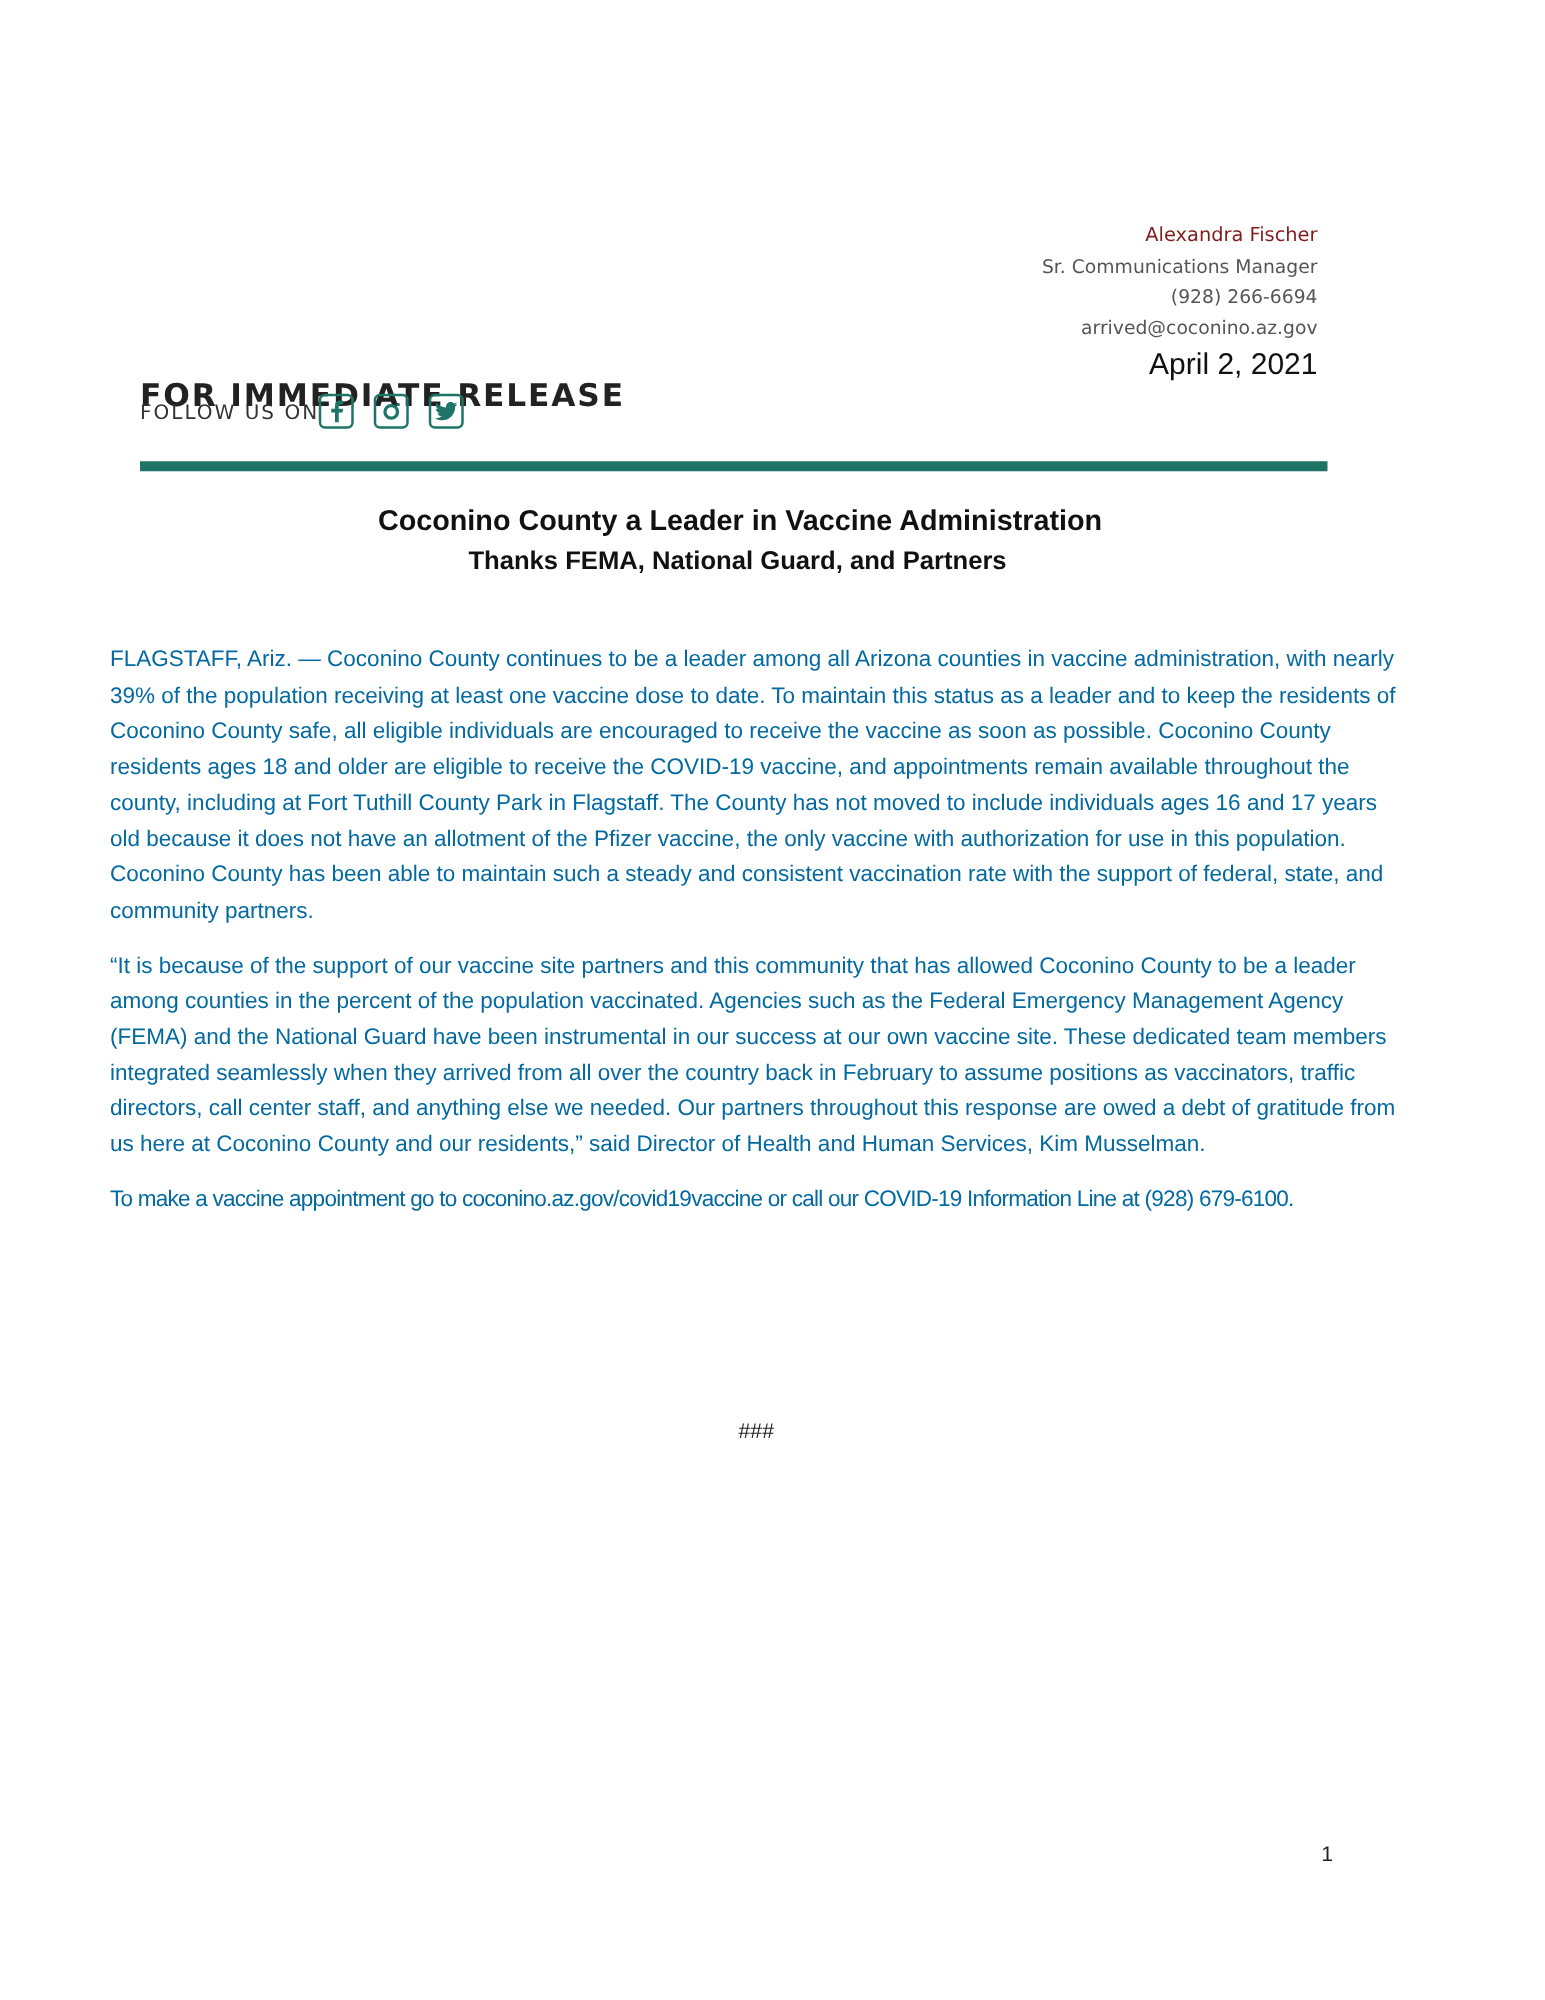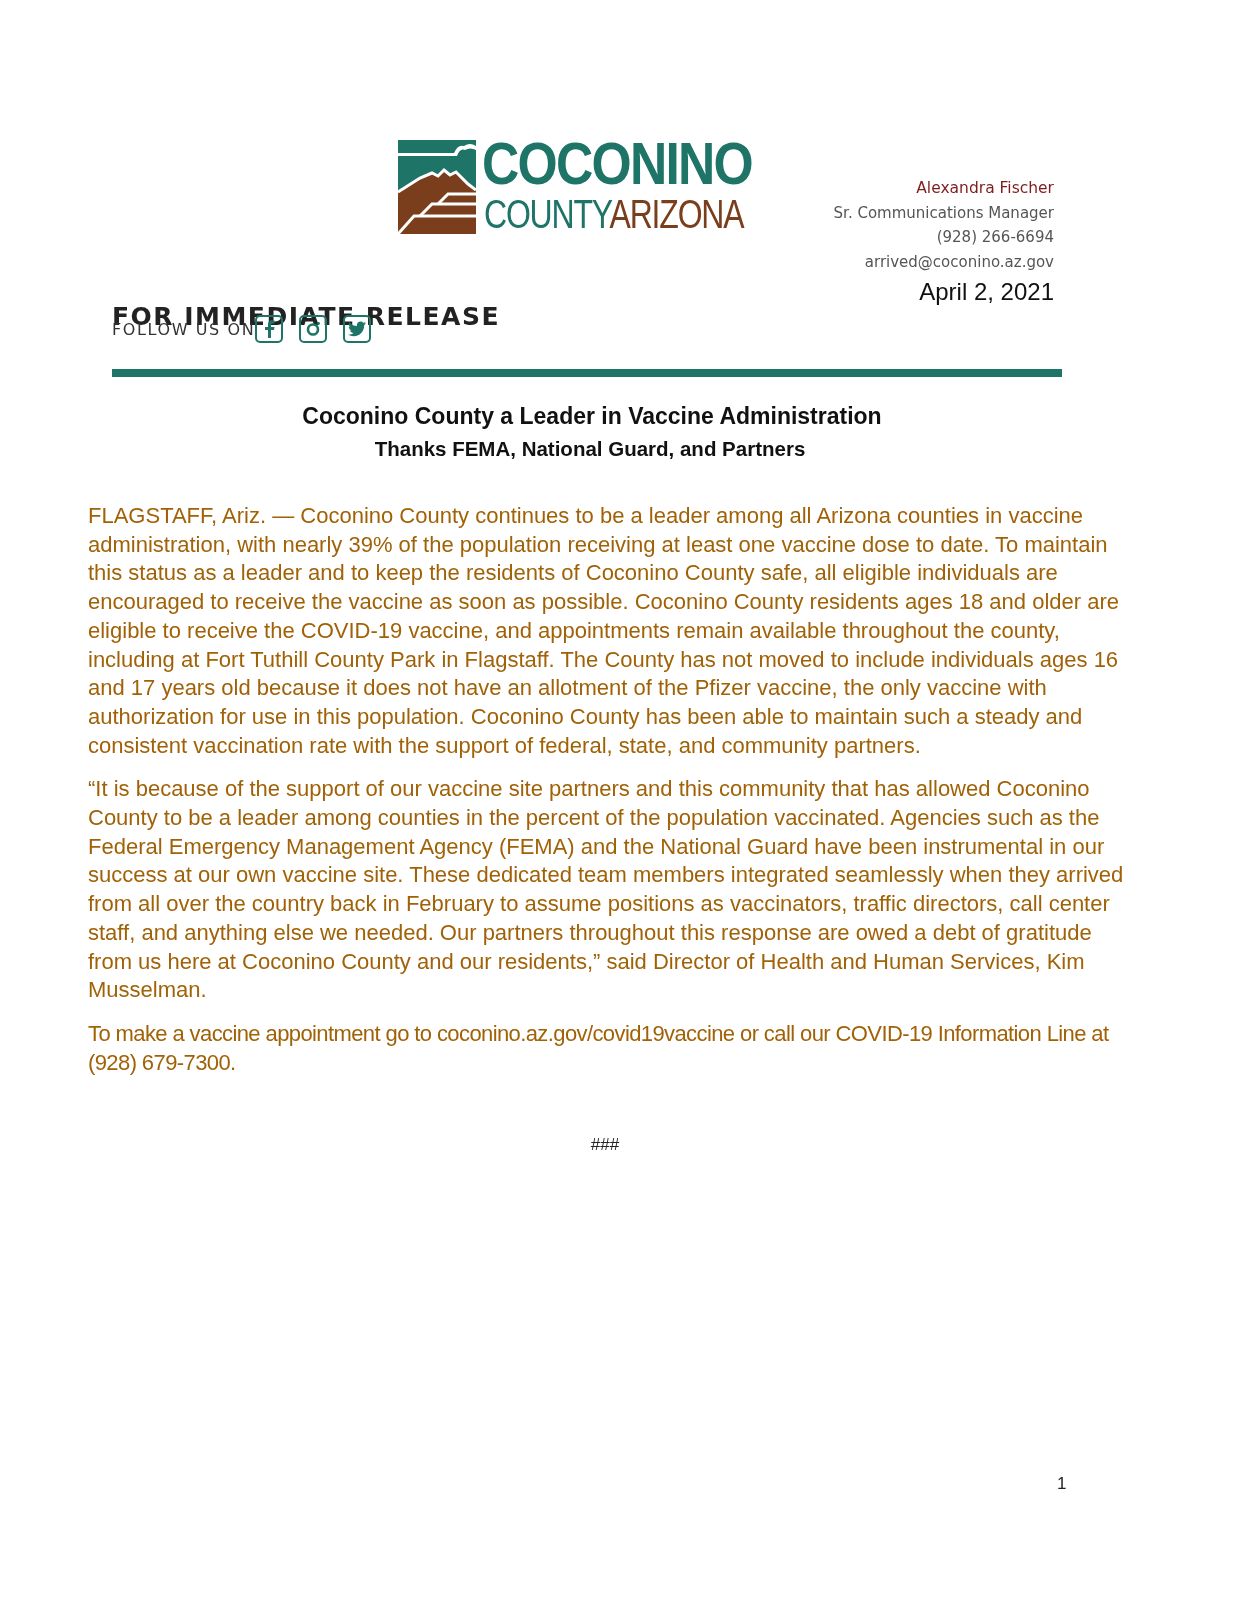--- a/index.html
+++ b/index.html
@@ -40,48 +40,35 @@
 
   .rule { position: absolute; left: 112px; top: 369px; width: 950px; height: 8px; background: #1f7468; }
 
   
   .headline { position: absolute; left: 0; width: 1180px; text-align: center;
               font-family: "Liberation Sans", sans-serif; font-weight: bold; color: #111; }
   .h1 { top: 403px; font-size: 23px; padding-left: 2px; }
   .h2 { top: 437px; font-size: 20.5px; }
 
   
-  .body { position: absolute; left: 88px; top: 502px; width: 1040px;
-          font-family: "Liberation Sans", sans-serif; font-size: 22px; line-height: 28.7px; color: #a16207; }
+  .body { position: absolute; left: 88px; top: 513px; width: 1040px;
+          font-family: "Liberation Sans", sans-serif; font-size: 18px; line-height: 28.7px; color: #0369a1; }
   .body p { margin: 0 0 15px 0; }
   .body p.narrow { letter-spacing: -0.6px; }
 
   .hashes { position: absolute; left: 0; width: 1210px; top: 1135px; text-align: center;
             font-family: "Liberation Sans", sans-serif; font-size: 17px; color: #222; }
   .pagenum { position: absolute; left: 1057px; top: 1474px; font-family: "Liberation Sans", sans-serif;
              font-size: 17px; color: #222; }
 </style>
 </head>
 <body>
 
 <div class="page">
 
-  <div class="logo">
-    <svg class="logo-mark" viewBox="0 0 78 94">
-      <rect x="0" y="0" width="78" height="94" fill="#1f7468"></rect>
-      <path d="M0 13 L56 13 Q60 4 66 6 Q72 2 78 6 L78 10 Q72 7 67 10 Q62 8 59 16 L0 16 Z" fill="#ffffff"></path>
-      <path d="M0 52 L22 38 L34 33 L40 36 L46 30 L52 35 L58 32 L70 44 L78 50 L78 94 L0 94 Z" fill="#7a3e1d"></path>
-      <path d="M0 52 L22 38 L34 33 L40 36 L46 30 L52 35 L58 32 L70 44 L78 50" fill="none" stroke="#ffffff" stroke-width="3"></path>
-      <path d="M0 94 L16 76 L78 76" fill="none" stroke="#ffffff" stroke-width="3"></path>
-      <path d="M22 76 L34 64 L78 64" fill="none" stroke="#ffffff" stroke-width="3"></path>
-      <path d="M40 64 L50 54 L78 54" fill="none" stroke="#ffffff" stroke-width="3"></path>
-    </svg>
-    <div class="logo-word1">COCONINO</div>
-    <div class="logo-word2"><span class="logo-county">COUNTY</span><span class="logo-arizona">ARIZONA</span></div>
-  </div>
 
   <div class="contact">
     <div class="name">Alexandra Fischer</div>
     <div>Sr. Communications Manager</div>
     <div>(928) 266-6694</div>
     <div>arrived@coconino.az.gov</div>
   </div>
 
   <div class="release">FOR IMMEDIATE RELEASE</div>
   <div class="follow">
@@ -107,19 +94,19 @@
   <div class="date">April 2, 2021</div>
 
   <div class="rule"></div>
 
   <div class="headline h2">Thanks FEMA, National Guard, and Partners</div>
   <div class="headline h1">Coconino County a Leader in Vaccine Administration</div>
 
   <div class="body">
     <p>FLAGSTAFF, Ariz. — Coconino County continues to be a leader among all Arizona counties in vaccine administration, with nearly 39% of the population receiving at least one vaccine dose to date. To maintain this status as a leader and to keep the residents of Coconino County safe, all eligible individuals are encouraged to receive the vaccine as soon as possible. Coconino County residents ages 18 and older are eligible to receive the COVID-19 vaccine, and appointments remain available throughout the county, including at Fort Tuthill County Park in Flagstaff. The County has not moved to include individuals ages 16 and 17 years old because it does not have an allotment of the Pfizer vaccine, the only vaccine with authorization for use in this population. Coconino County has been able to maintain such a steady and consistent vaccination rate with the support of federal, state, and community partners.</p>
     <p>“It is because of the support of our vaccine site partners and this community that has allowed Coconino County to be a leader among counties in the percent of the population vaccinated. Agencies such as the Federal Emergency Management Agency (FEMA) and the National Guard have been instrumental in our success at our own vaccine site. These dedicated team members integrated seamlessly when they arrived from all over the country back in February to assume positions as vaccinators, traffic directors, call center staff, and anything else we needed. Our partners throughout this response are owed a debt of gratitude from us here at Coconino County and our residents,” said Director of Health and Human Services, Kim Musselman.</p>
-    <p class="narrow">To make a vaccine appointment go to coconino.az.gov/covid19vaccine or call our COVID-19 Information Line at (928) 679-7300.</p>
+    <p class="narrow">To make a vaccine appointment go to coconino.az.gov/covid19vaccine or call our COVID-19 Information Line at (928) 679-6100.</p>
   </div>
 
   <div class="hashes">###</div>
   <div class="pagenum">1</div>
 
 </div>
 
 </body></html>

